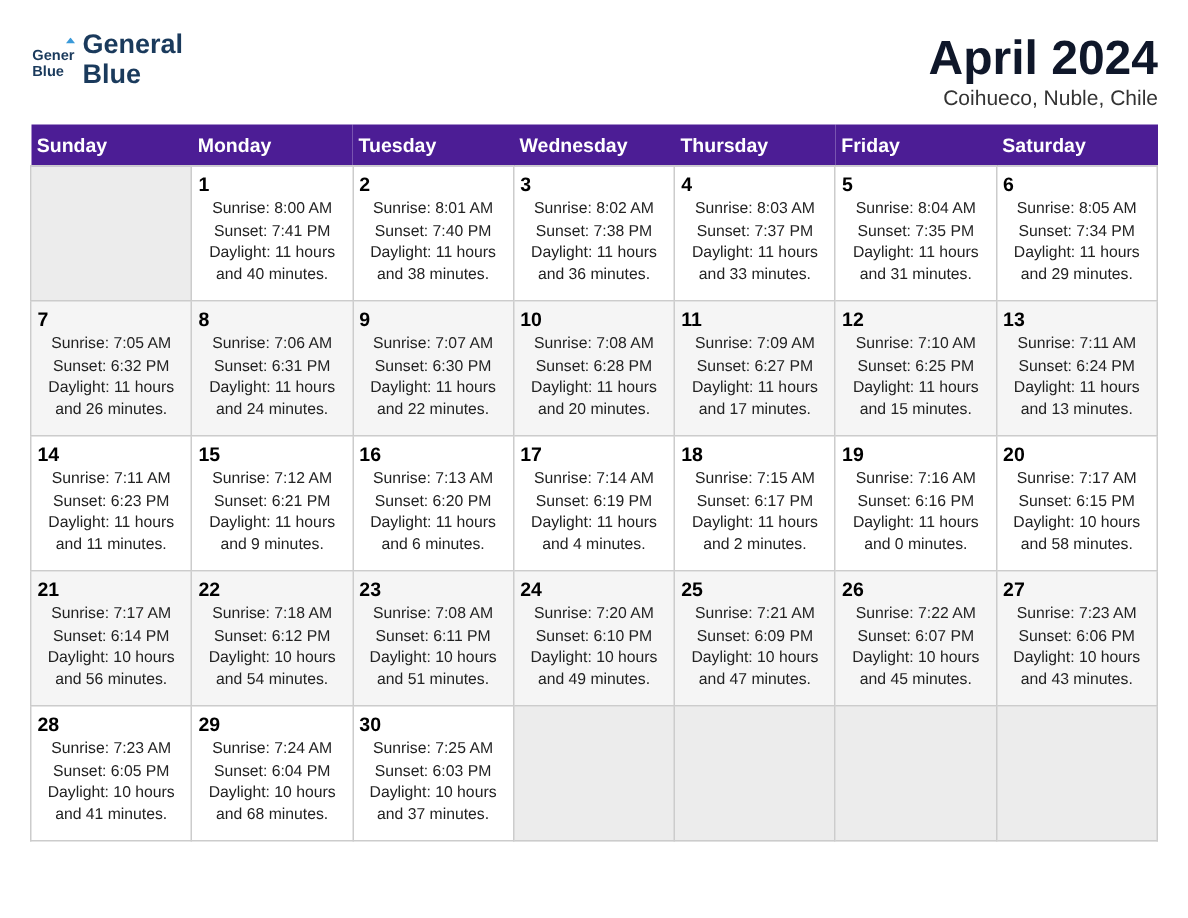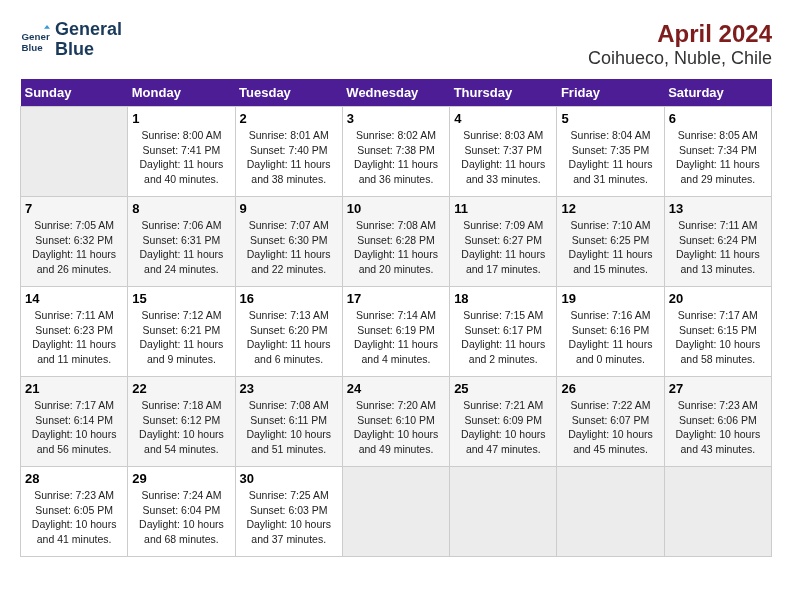--- a/index.html
+++ b/index.html
@@ -30,26 +30,26 @@
     }
     .logo-icon {
       width: 30px;
       height: 30px;
       margin-right: 5px;
     }
     .title-block {
       text-align: right;
     }
     .title-block h1 {
-      font-size: 24px;
+      font-size: 32px;
       font-weight: bold;
-      color: #7f1d1d;
+      color: #0f172a;
     }
     .title-block h2 {
-      font-size: 18px;
+      font-size: 14px;
       font-weight: normal;
       color: #333;
     }
     table {
       width: 100%;
       border-collapse: collapse;
       font-size: 11px;
     }
     thead tr th {
       background-color: #4c1d95;

